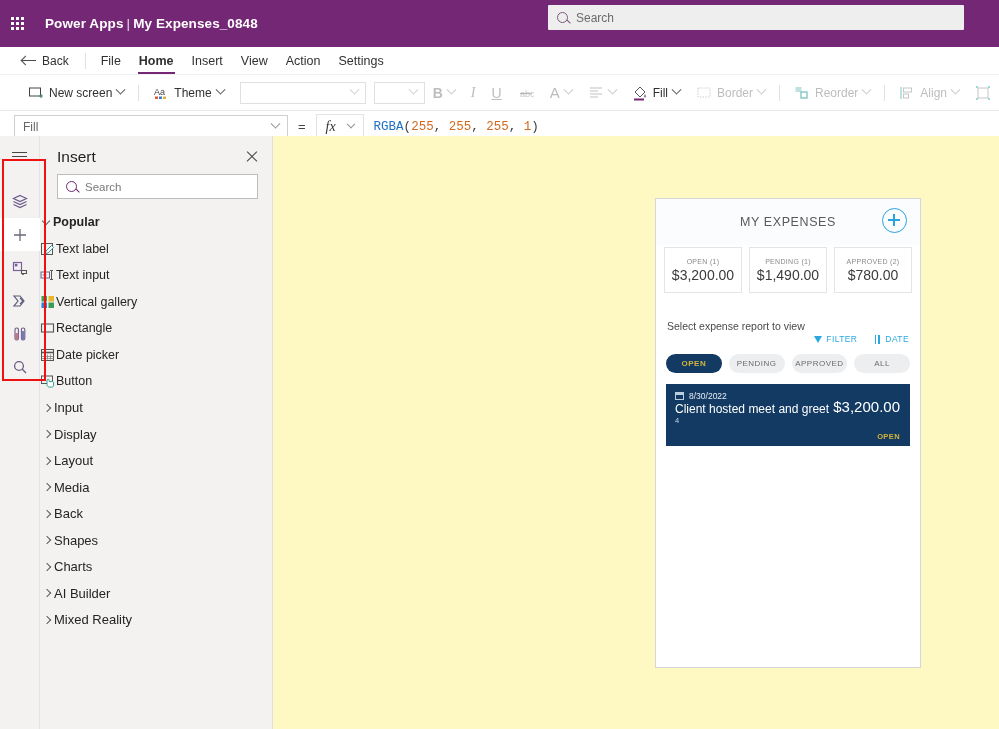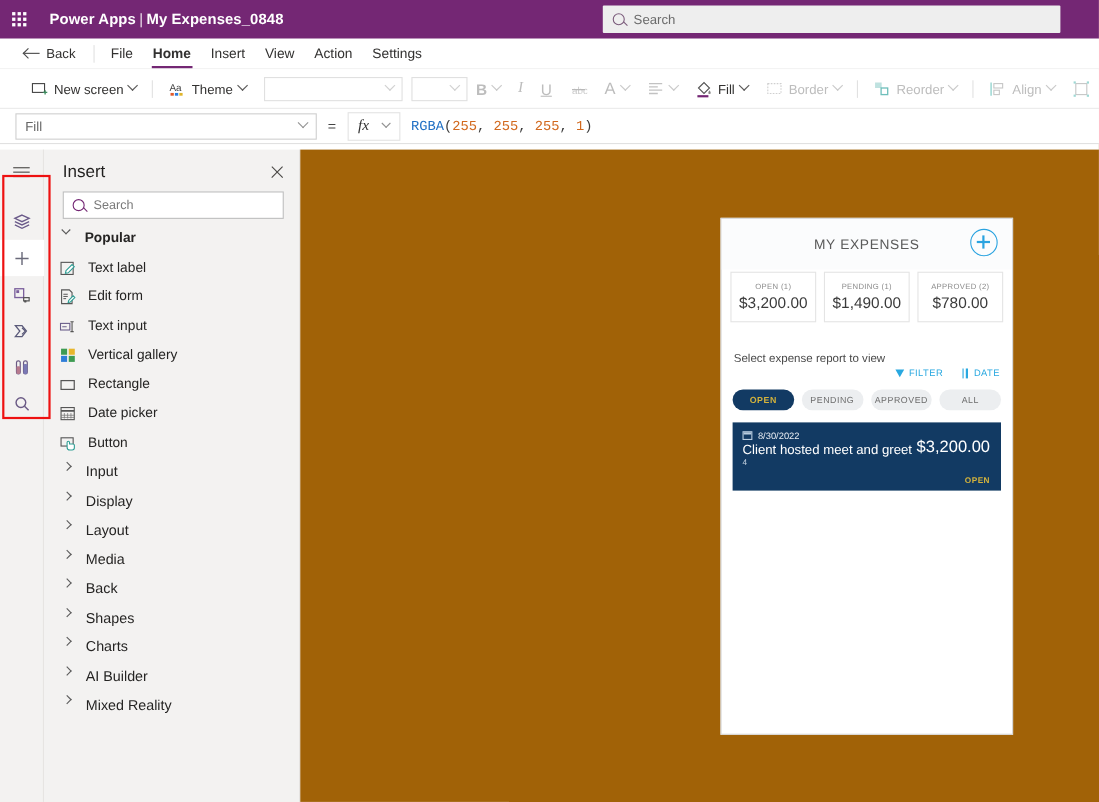--- a/index.html
+++ b/index.html
@@ -10,21 +10,21 @@
     background: #ffffff;
     font-family: "Liberation Sans", sans-serif;
     font-size: 12px;
     color: #323130;
     overflow: hidden;
     position: relative;
   }
 
   
   .topbar {
-    height: 35px;
+    height: 47px;
     background: #742774;
     display: flex;
     align-items: center;
     position: relative;
   }
   .waffle {
     width: 34px; height: 35px;
     display: flex; align-items: center; justify-content: center;
     cursor: pointer;
   }
@@ -240,24 +240,22 @@
     height: 25px;
     background: #ffffff;
     border: 1px solid #bdbdbd;
     display: flex; align-items: center;
     padding: 0 8px;
   }
   .ip-search .ph { margin-left: 8px; color: #7a7a7a; font-size: 11.5px; }
   .ip-list { flex: 1; overflow: hidden; padding-top: 2px; }
   .ip-row {
     height: 26.5px;
-    display: flex; align-items: flex-start;
-    padding-left: 14px;
+    display: flex; align-items: center;
     cursor: pointer;
-    gap: 10px;
     font-size: 12.5px;
     color: #252423;
   }
   .ip-row.group { font-weight: bold; font-size: 12.5px; }
   .ip-row.cat { font-size: 13px; }
   .ip-ico { width: 16px; height: 16px; flex: none; display: block; }
   .chev-right {
     width: 6px; height: 6px; flex: none;
     border-right: 1.4px solid #5a5a5a;
     border-top: 1.4px solid #5a5a5a;
@@ -268,21 +266,21 @@
     width: 6px; height: 6px; flex: none;
     border-right: 1.4px solid #5a5a5a;
     border-bottom: 1.4px solid #5a5a5a;
     transform: rotate(45deg);
     margin-left: 3px; margin-right: 4px; margin-top: -3px;
   }
 
   
   .canvas {
     flex: 1;
-    background: #a16207;
+    background: #fef9c3;
     position: relative;
     overflow: hidden;
   }
 
   
   .phone {
     position: absolute;
     left: 382px; top: 62px;
     width: 266px; height: 470px;
     background: #ffffff;
@@ -625,28 +623,20 @@
       </div>
 
       <div class="ip-row">
         <svg class="ip-ico" viewBox="0 0 16 16">
           <rect x="1.5" y="2.5" width="11" height="11" fill="none" stroke="#555" stroke-width="1"></rect>
           <path d="M6 10 L11.5 4.5 L13.5 6.5 L8 12 L5.5 12.5 Z" fill="#fff" stroke="#2e9e94" stroke-width="1"></path>
         </svg>
         <span>Text label</span>
       </div>
 
-      <div class="ip-row">
-        <svg class="ip-ico" viewBox="0 0 16 16">
-          <path d="M2 1.5 h7 l2.5 2.5 v10 h-9.5z" fill="none" stroke="#555" stroke-width="1"></path>
-          <path d="M3.6 5.5 h4 M3.6 7.5 h4 M3.6 9.5 h2.5" stroke="#555" stroke-width=".9"></path>
-          <path d="M8.5 11 L12.5 7 L14 8.5 L10 12.5 L8 13 Z" fill="#fff" stroke="#2e9e94" stroke-width="1"></path>
-        </svg>
-        <span>Edit form</span>
-      </div>
 
       <div class="ip-row">
         <svg class="ip-ico" viewBox="0 0 16 16">
           <rect x="1" y="5" width="8.5" height="6" fill="none" stroke="#6a5f8a" stroke-width="1"></rect>
           <path d="M2.6 8 h4" stroke="#6a5f8a" stroke-width="1"></path>
           <path d="M11.5 3.5 v9 M10 3.5 h3 M10 12.5 h3" stroke="#555" stroke-width="1"></path>
         </svg>
         <span>Text input</span>
       </div>
 

